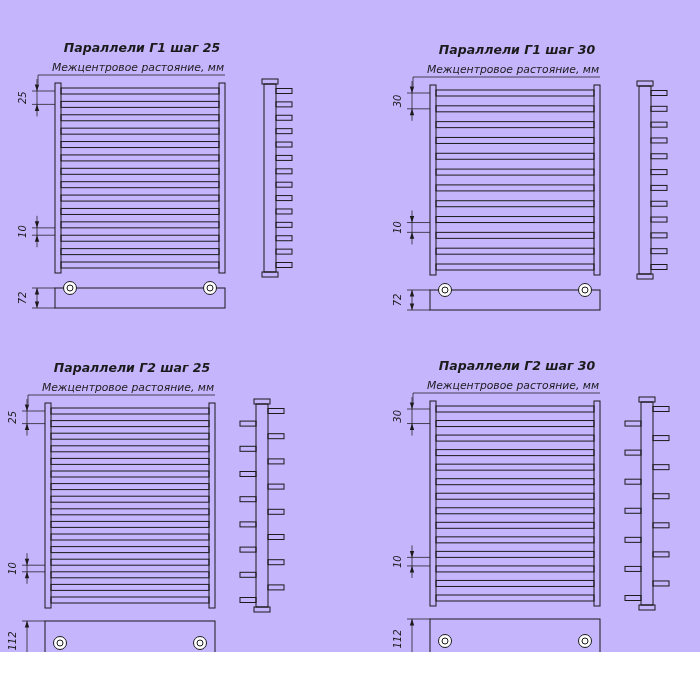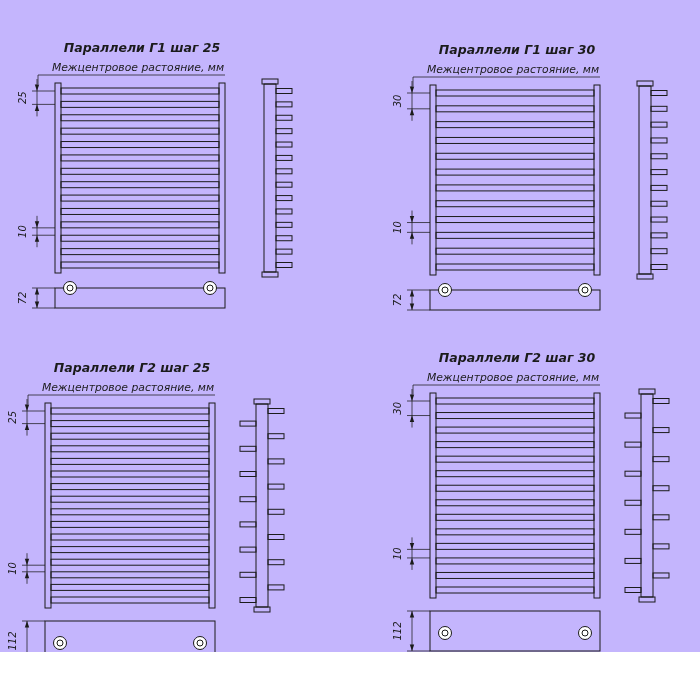--- a/index.html
+++ b/index.html
@@ -210,21 +210,21 @@
           <rect x="268" y="176.5" width="16" height="5" fill="none" stroke="#1b1b1b" stroke-width="1"></rect>
           <rect x="240" y="189.1" width="16" height="5" fill="none" stroke="#1b1b1b" stroke-width="1"></rect>
           <rect x="268" y="201.7" width="16" height="5" fill="none" stroke="#1b1b1b" stroke-width="1"></rect>
           <rect x="240" y="214.29999999999998" width="16" height="5" fill="none" stroke="#1b1b1b" stroke-width="1"></rect>
           <rect x="268" y="226.9" width="16" height="5" fill="none" stroke="#1b1b1b" stroke-width="1"></rect>
           <rect x="240" y="239.5" width="16" height="5" fill="none" stroke="#1b1b1b" stroke-width="1"></rect>
         </g>
     </svg>
   </div>
 
-  <div class="panel" style="left:385px;top:348px">
+  <div class="panel" style="left:385px;top:356px">
     <svg width="300" height="320" viewBox="0 0 300 320">
       <text class="title" x="132" y="14">Параллели Г2 шаг 30</text>
       <text class="subtitle" x="128" y="33">Межцентровое растояние, мм</text>
       <g>
           <rect x="45" y="45" width="6" height="205" fill="none" stroke="#1b1b1b" stroke-width="1"></rect>
           <rect x="209" y="45" width="6" height="205" fill="none" stroke="#1b1b1b" stroke-width="1"></rect>
           <rect x="51" y="50" width="158" height="6" fill="none" stroke="#1b1b1b" stroke-width="1"></rect>
           <rect x="51" y="64.53846153846153" width="158" height="6" fill="none" stroke="#1b1b1b" stroke-width="1"></rect>
           <rect x="51" y="79.07692307692308" width="158" height="6" fill="none" stroke="#1b1b1b" stroke-width="1"></rect>
           <rect x="51" y="93.61538461538461" width="158" height="6" fill="none" stroke="#1b1b1b" stroke-width="1"></rect>

